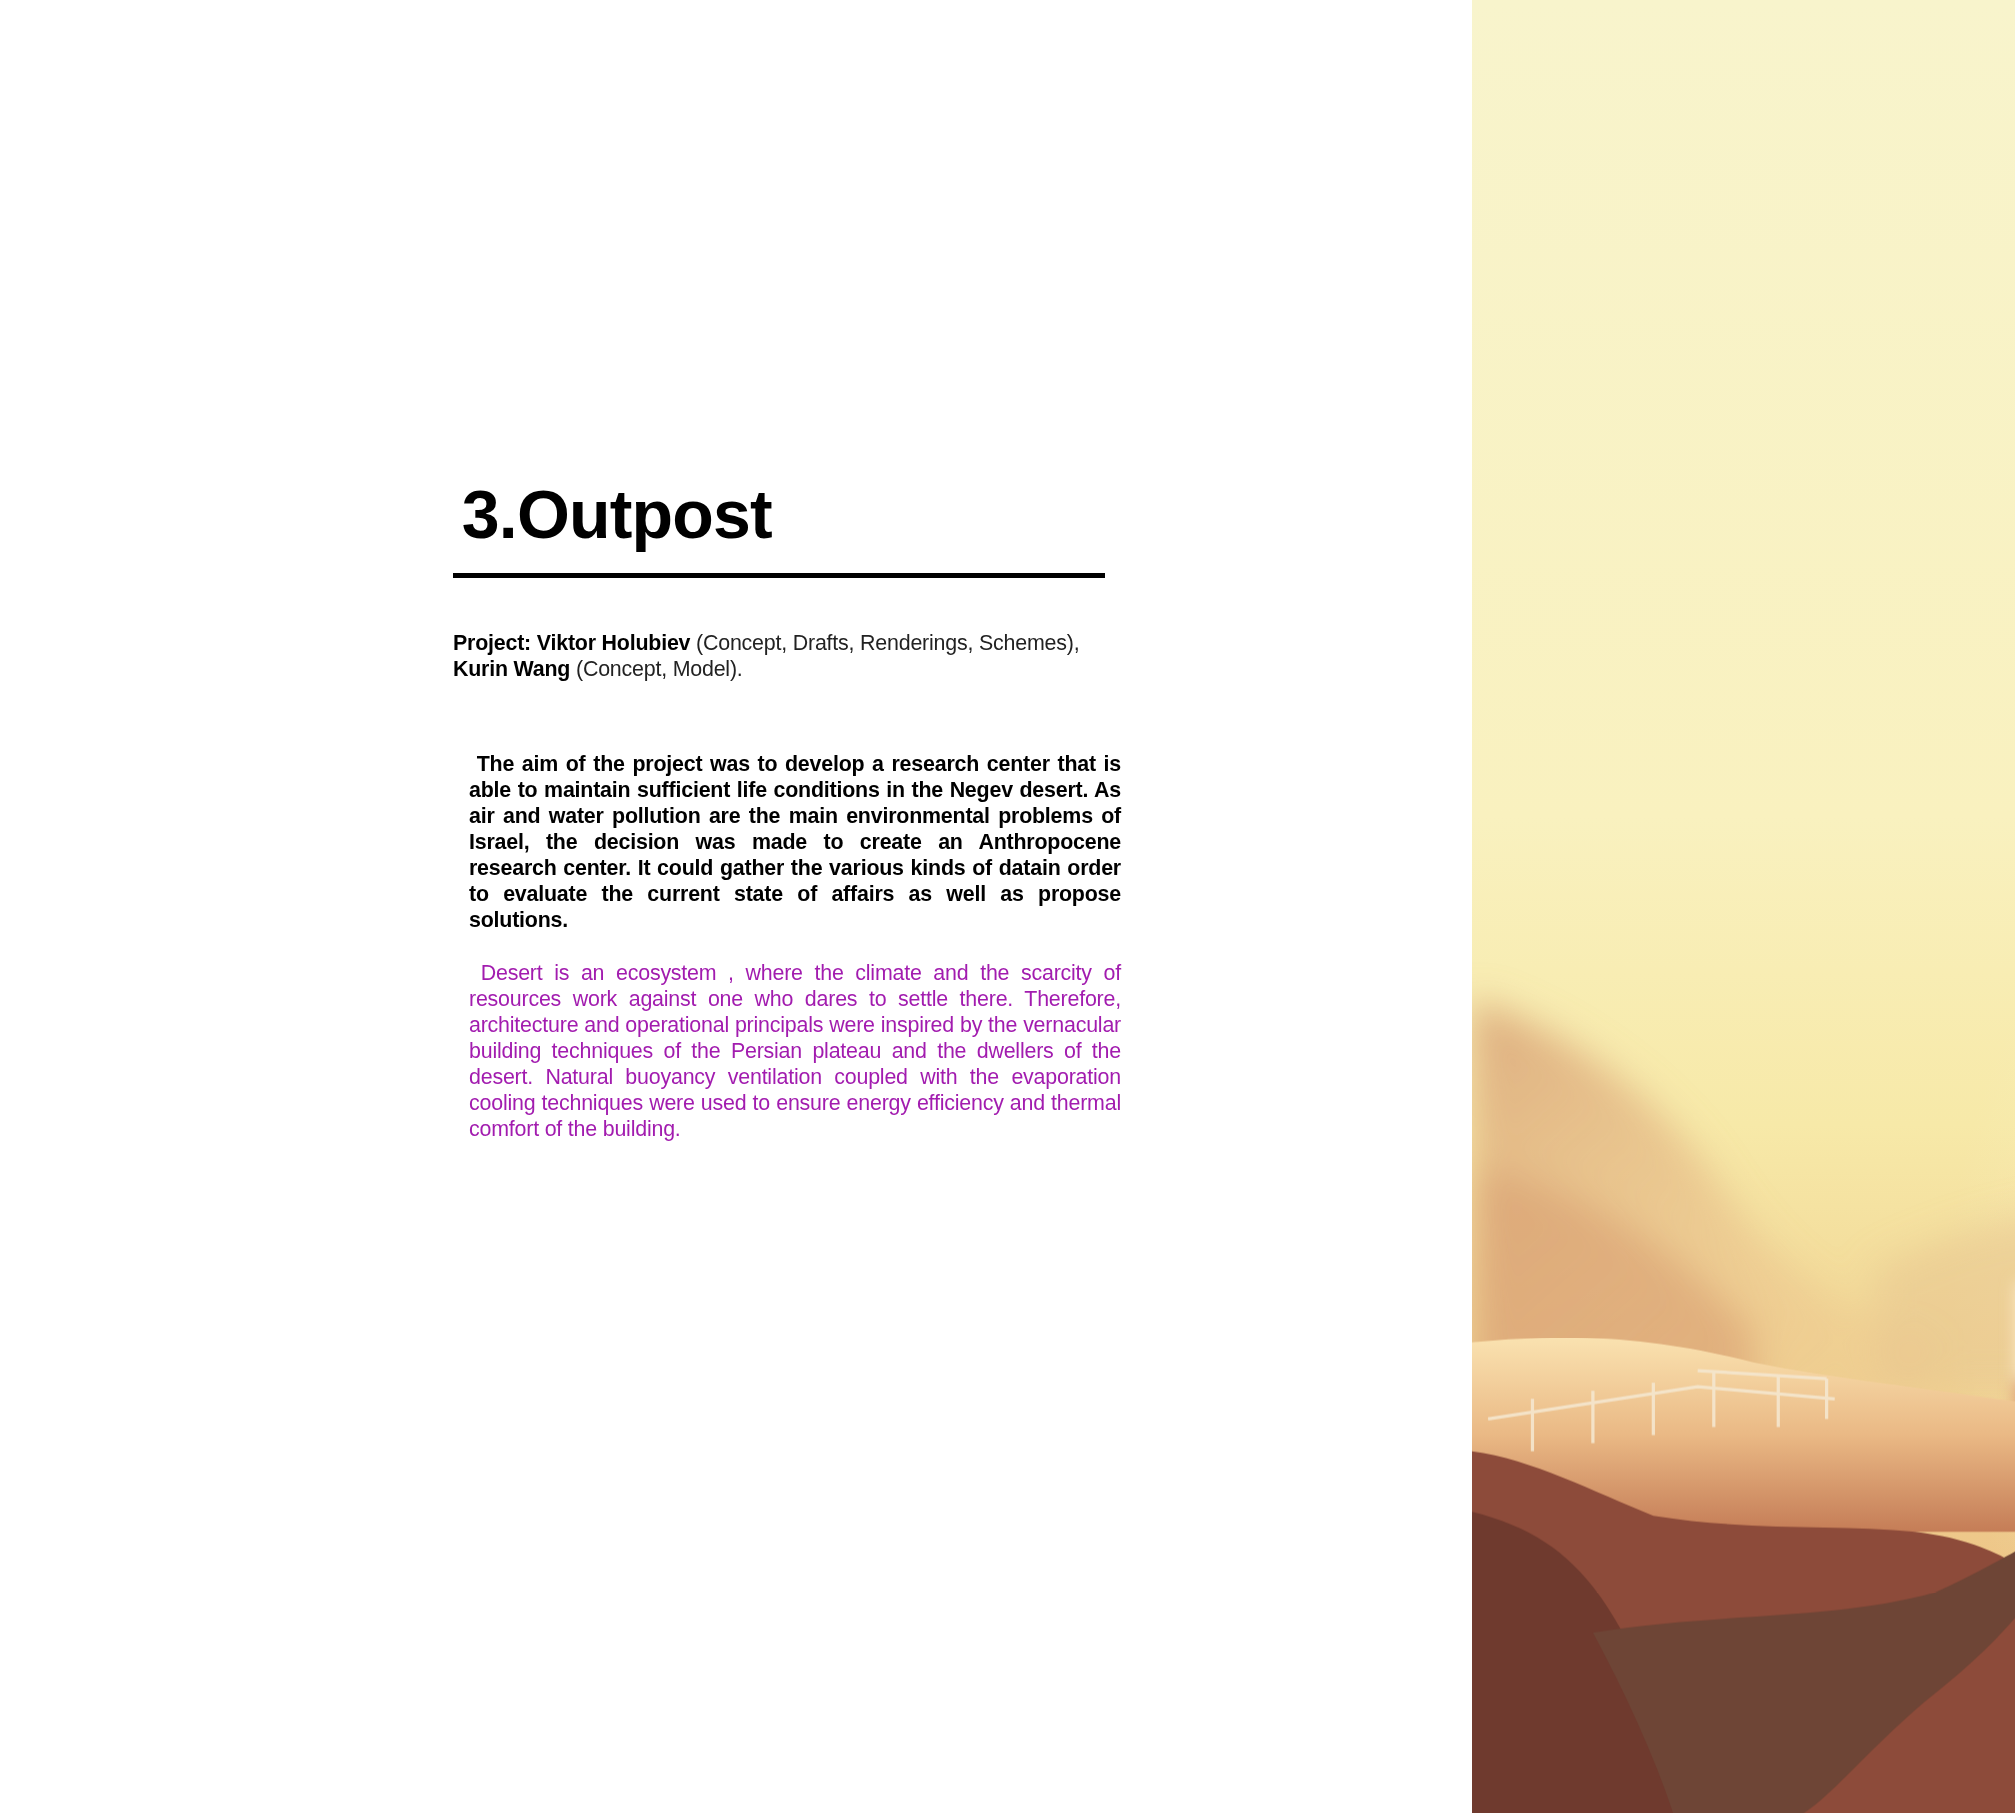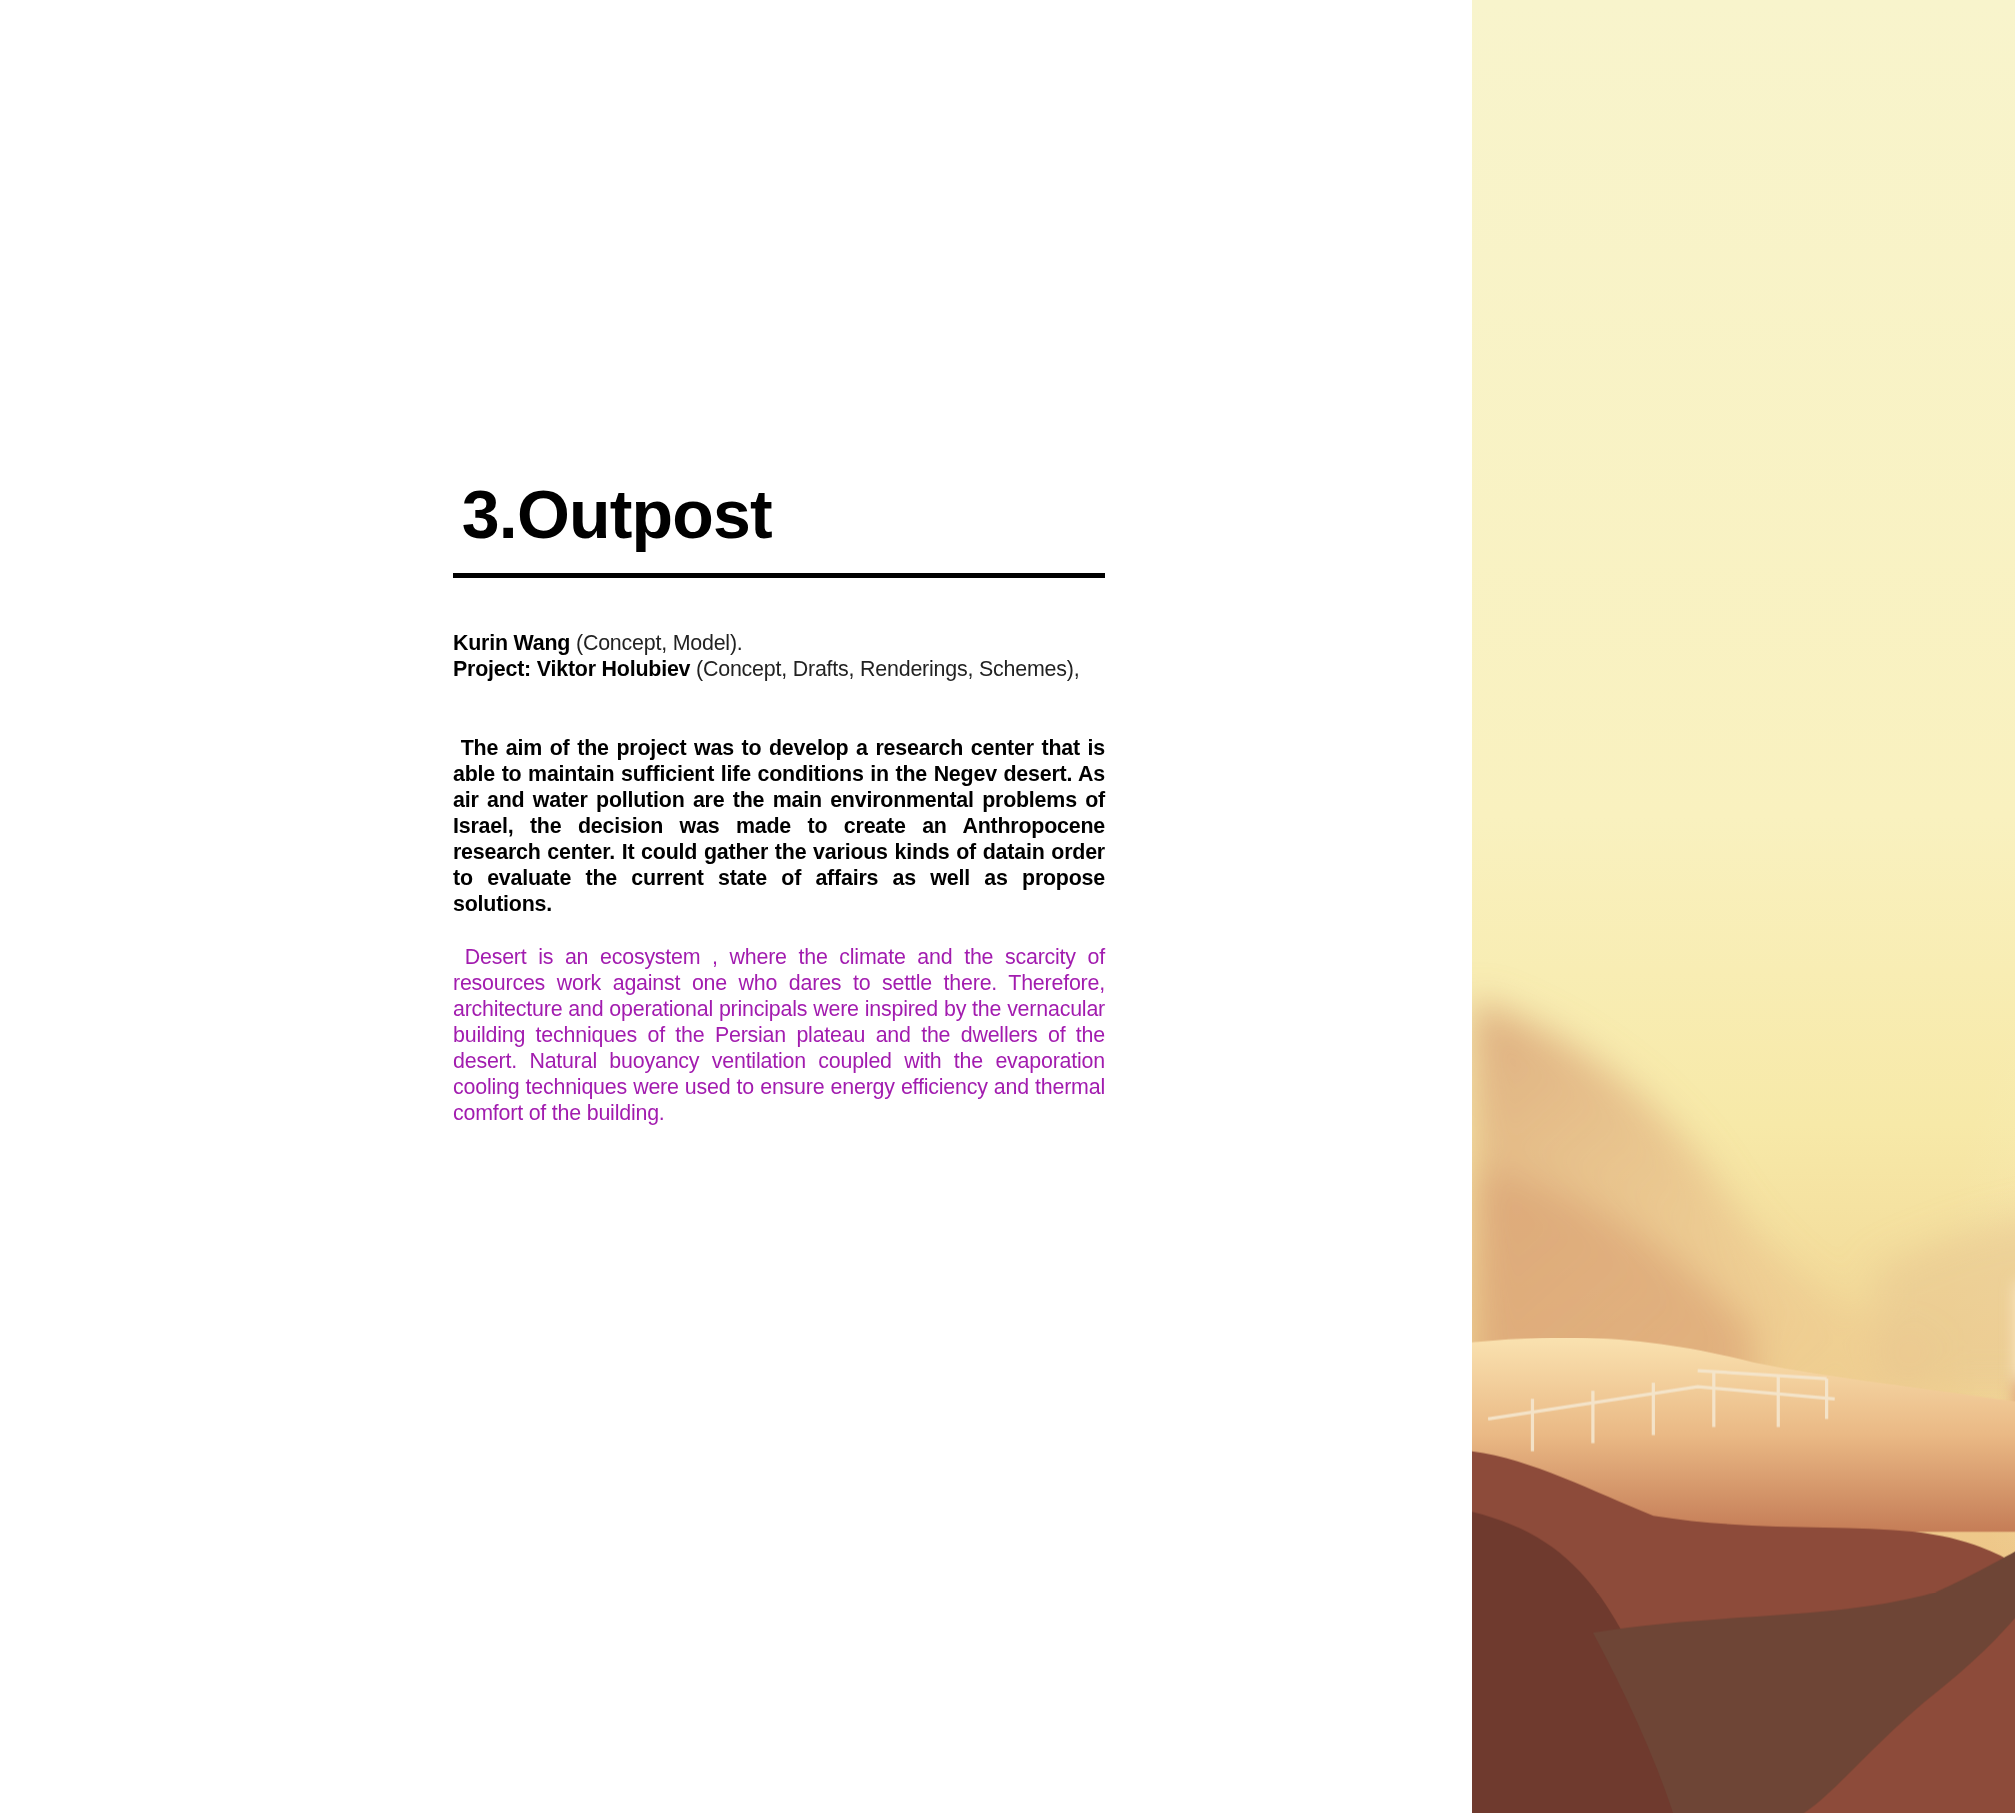--- a/index.html
+++ b/index.html
@@ -53,21 +53,21 @@
   .credits .name { font-weight: 700; }
   .credits .role { font-weight: 400; color: #222; }
   .credits .loc { font-weight: 700; }
   .para {
     position: absolute;
     left: 0;
     width: 652px;
     font-size: 21.4px;
     line-height: 26px;
     text-align: justify;
-    margin: 0;
+    margin: 16px;
     letter-spacing: -0.2px;
   }
   .para-aim {
     top: 735px;
     font-weight: 700;
     color: #000;
   }
   .para-desert {
     top: 944px;
     font-weight: 400;
@@ -90,24 +90,24 @@
 </style>
 </head>
 <body>
 
 <div class="text-column">
   <h1 class="page-title">3.Outpost</h1>
   <div class="title-rule"></div>
 
   <div class="credits">
     <div>
-      <span class="name">Kurin Wang</span><span class="role"> (Concept, Model).</span>
+      <span class="name">Project: Viktor Holubiev</span><span class="role"> (Concept, Drafts, Renderings, Schemes),</span>
     </div>
     <div>
-      <span class="name">Project: Viktor Holubiev</span><span class="role"> (Concept, Drafts, Renderings, Schemes),</span>
+      <span class="name">Kurin Wang</span><span class="role"> (Concept, Model).</span>
     </div>
   </div>
 
   <p class="para para-aim">&nbsp;The aim of the project was to develop a research center that is able to maintain sufficient life conditions in the Negev desert. As air and water pollution are the main environmental problems of Israel, the decision was made to create an Anthropocene research center. It could gather the various kinds of datain order to evaluate the current state of affairs as well as propose solutions.</p>
   <p class="para para-desert">&nbsp;Desert is an ecosystem , where the climate and the scarcity of resources work against one who dares to settle there. Therefore, architecture and operational principals were inspired by the vernacular building techniques of the Persian plateau and the dwellers of the desert. Natural buoyancy ventilation coupled with the evaporation cooling techniques were used to ensure energy efficiency and thermal comfort of the building.</p>
 </div>
 
 <div class="render-panel" role="img" aria-label="Rendering of the Outpost research center in the Negev desert with an ibex, dead tree and rocky path">
   <svg viewBox="0 0 4345 4500" preserveAspectRatio="none" xmlns="http://www.w3.org/2000/svg">
     <defs>

